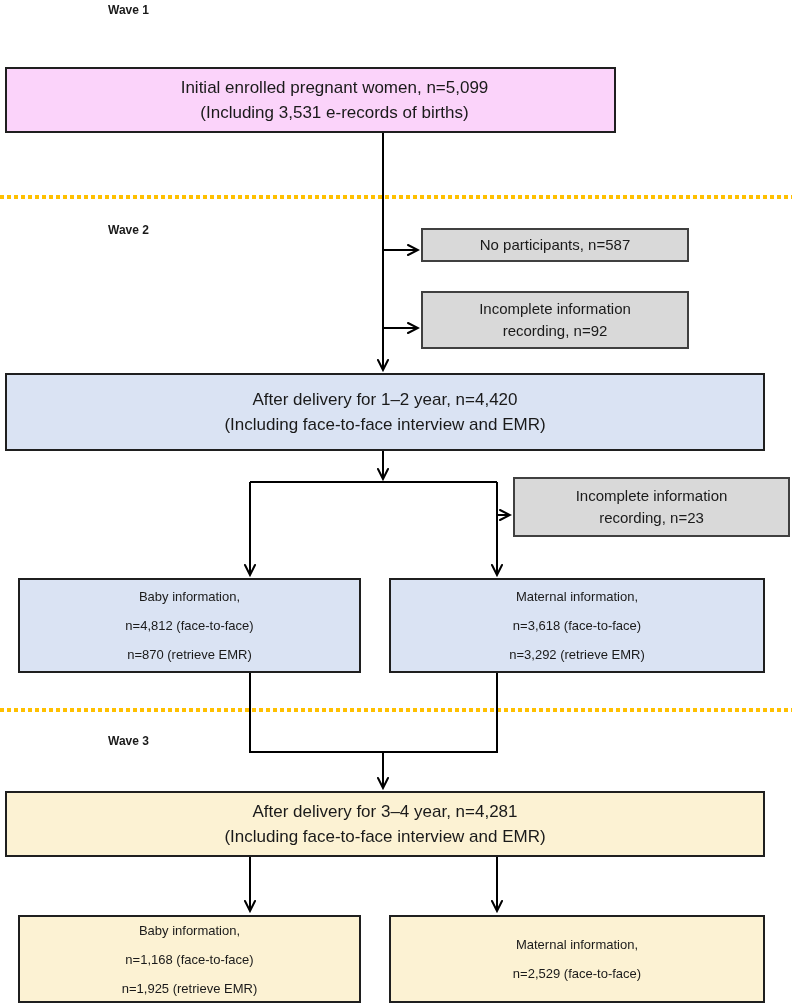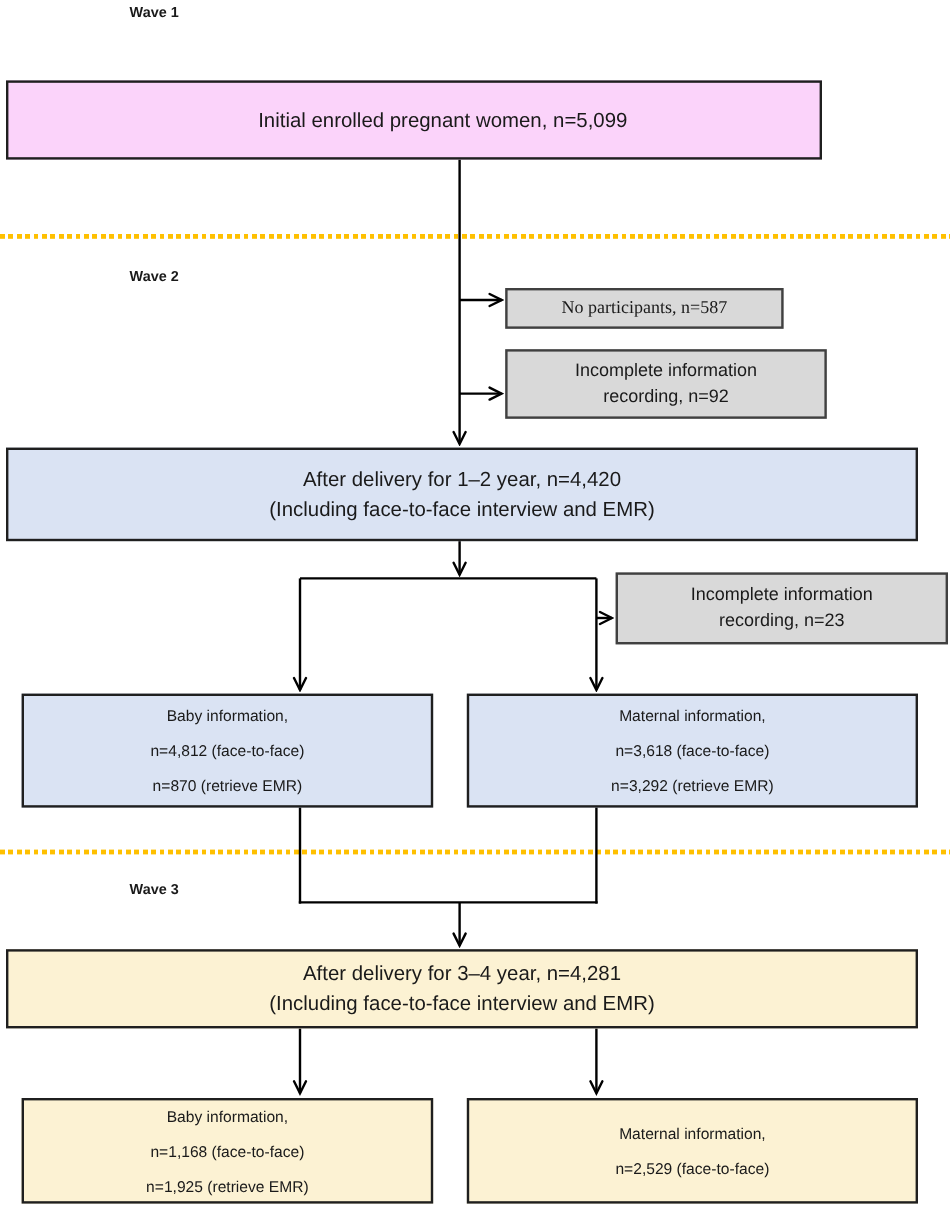--- a/index.html
+++ b/index.html
@@ -94,25 +94,26 @@
       <line x1="383" y1="752" x2="383" y2="788" marker-end="url(#arrow)"></line>
       <line x1="250" y1="857" x2="250" y2="911" marker-end="url(#arrow)"></line>
       <line x1="497" y1="857" x2="497" y2="911" marker-end="url(#arrow)"></line>
     </g>
   </svg>
 
   <div class="wave-label" style="left:108px; top:3px;">Wave 1</div>
   <div class="wave-label" style="left:108px; top:223px;">Wave 2</div>
   <div class="wave-label" style="left:108px; top:734px;">Wave 3</div>
 
-  <div class="box pink big" style="left:5px; top:67px; width:680px; height:66px;padding-left:48px;">
+  <div class="box pink big" style="left:5px; top:67px; width:611px; height:66px;padding-left:48px;">
     <span class="ln">Initial enrolled pregnant women, n=5,099</span>
+    <span class="ln">(Including 3,531 e-records of births)</span>
   </div>
 
-  <div class="box gray" style="left:421px; top:240px; width:232px; height:34px;font-family:Liberation Serif, serif;">
+  <div class="box gray" style="left:421px; top:228px; width:268px; height:34px;">
     <span class="ln">No participants, n=587</span>
   </div>
 
   <div class="box gray" style="left:421px; top:291px; width:268px; height:58px;">
     <span class="ln">Incomplete information</span>
     <span class="ln">recording, n=92</span>
   </div>
 
   <div class="box blue big" style="left:5px; top:373px; width:760px; height:78px;">
     <span class="ln">After delivery for 1–2 year, n=4,420</span>

